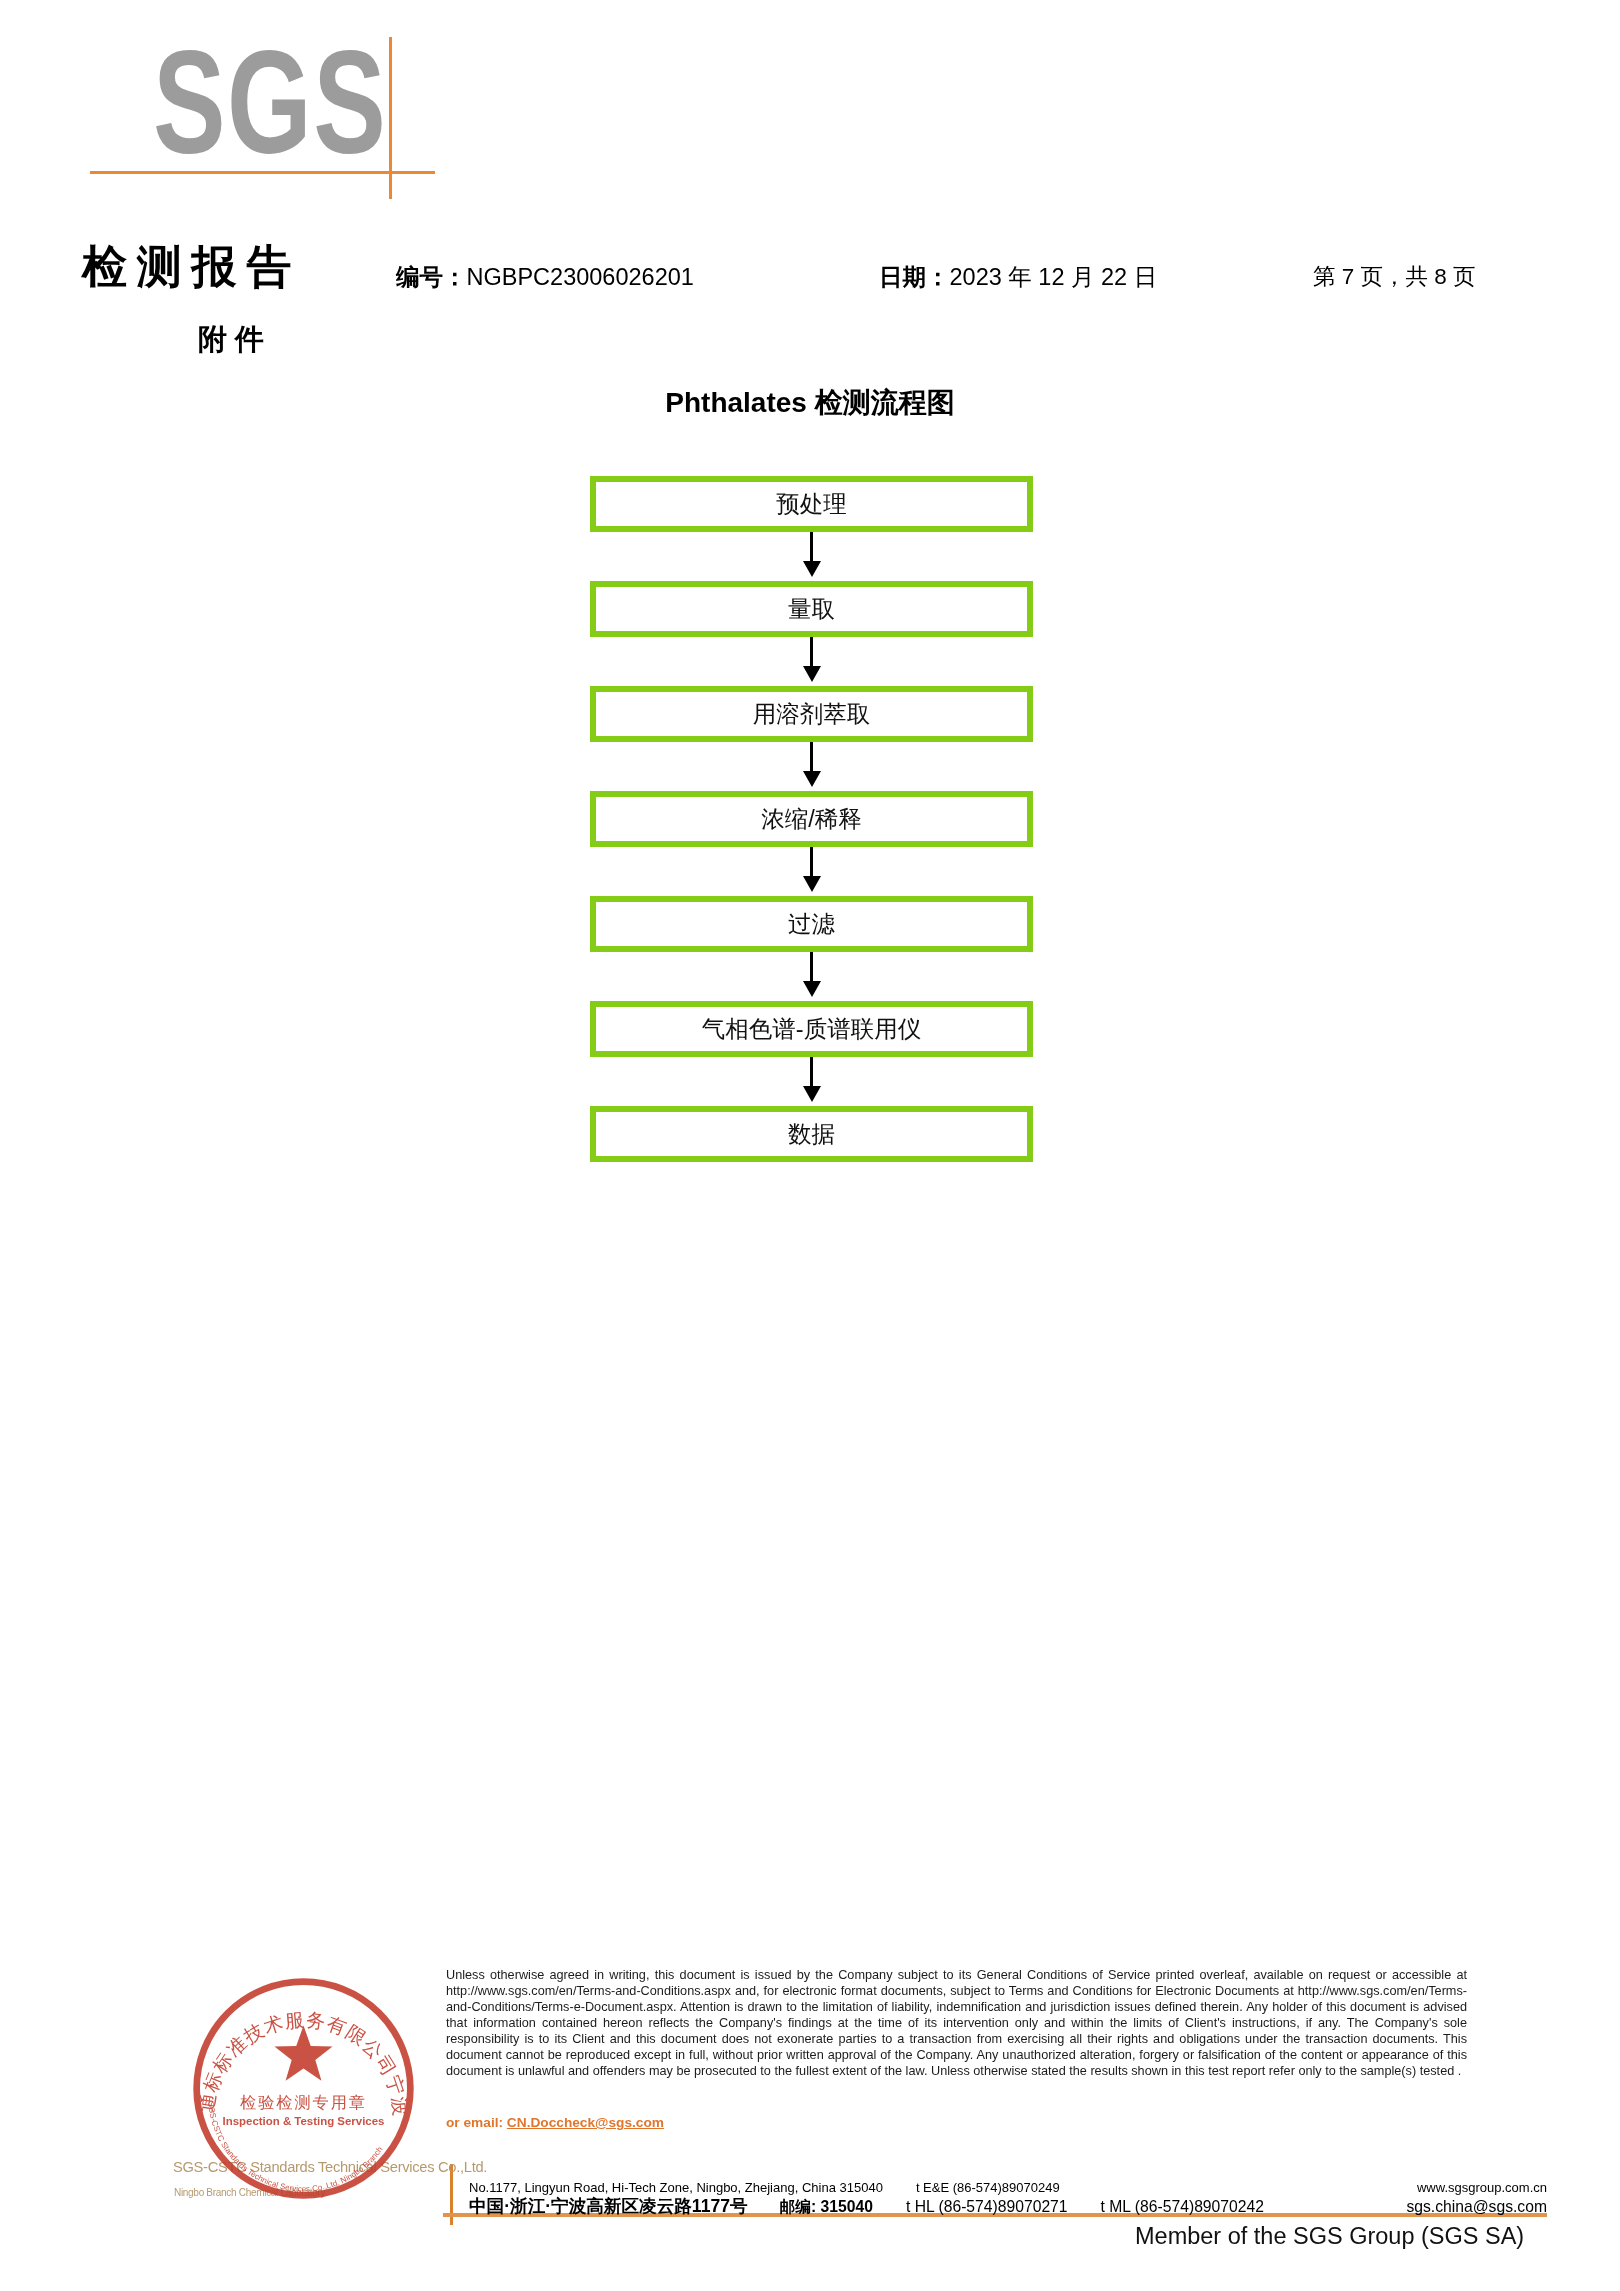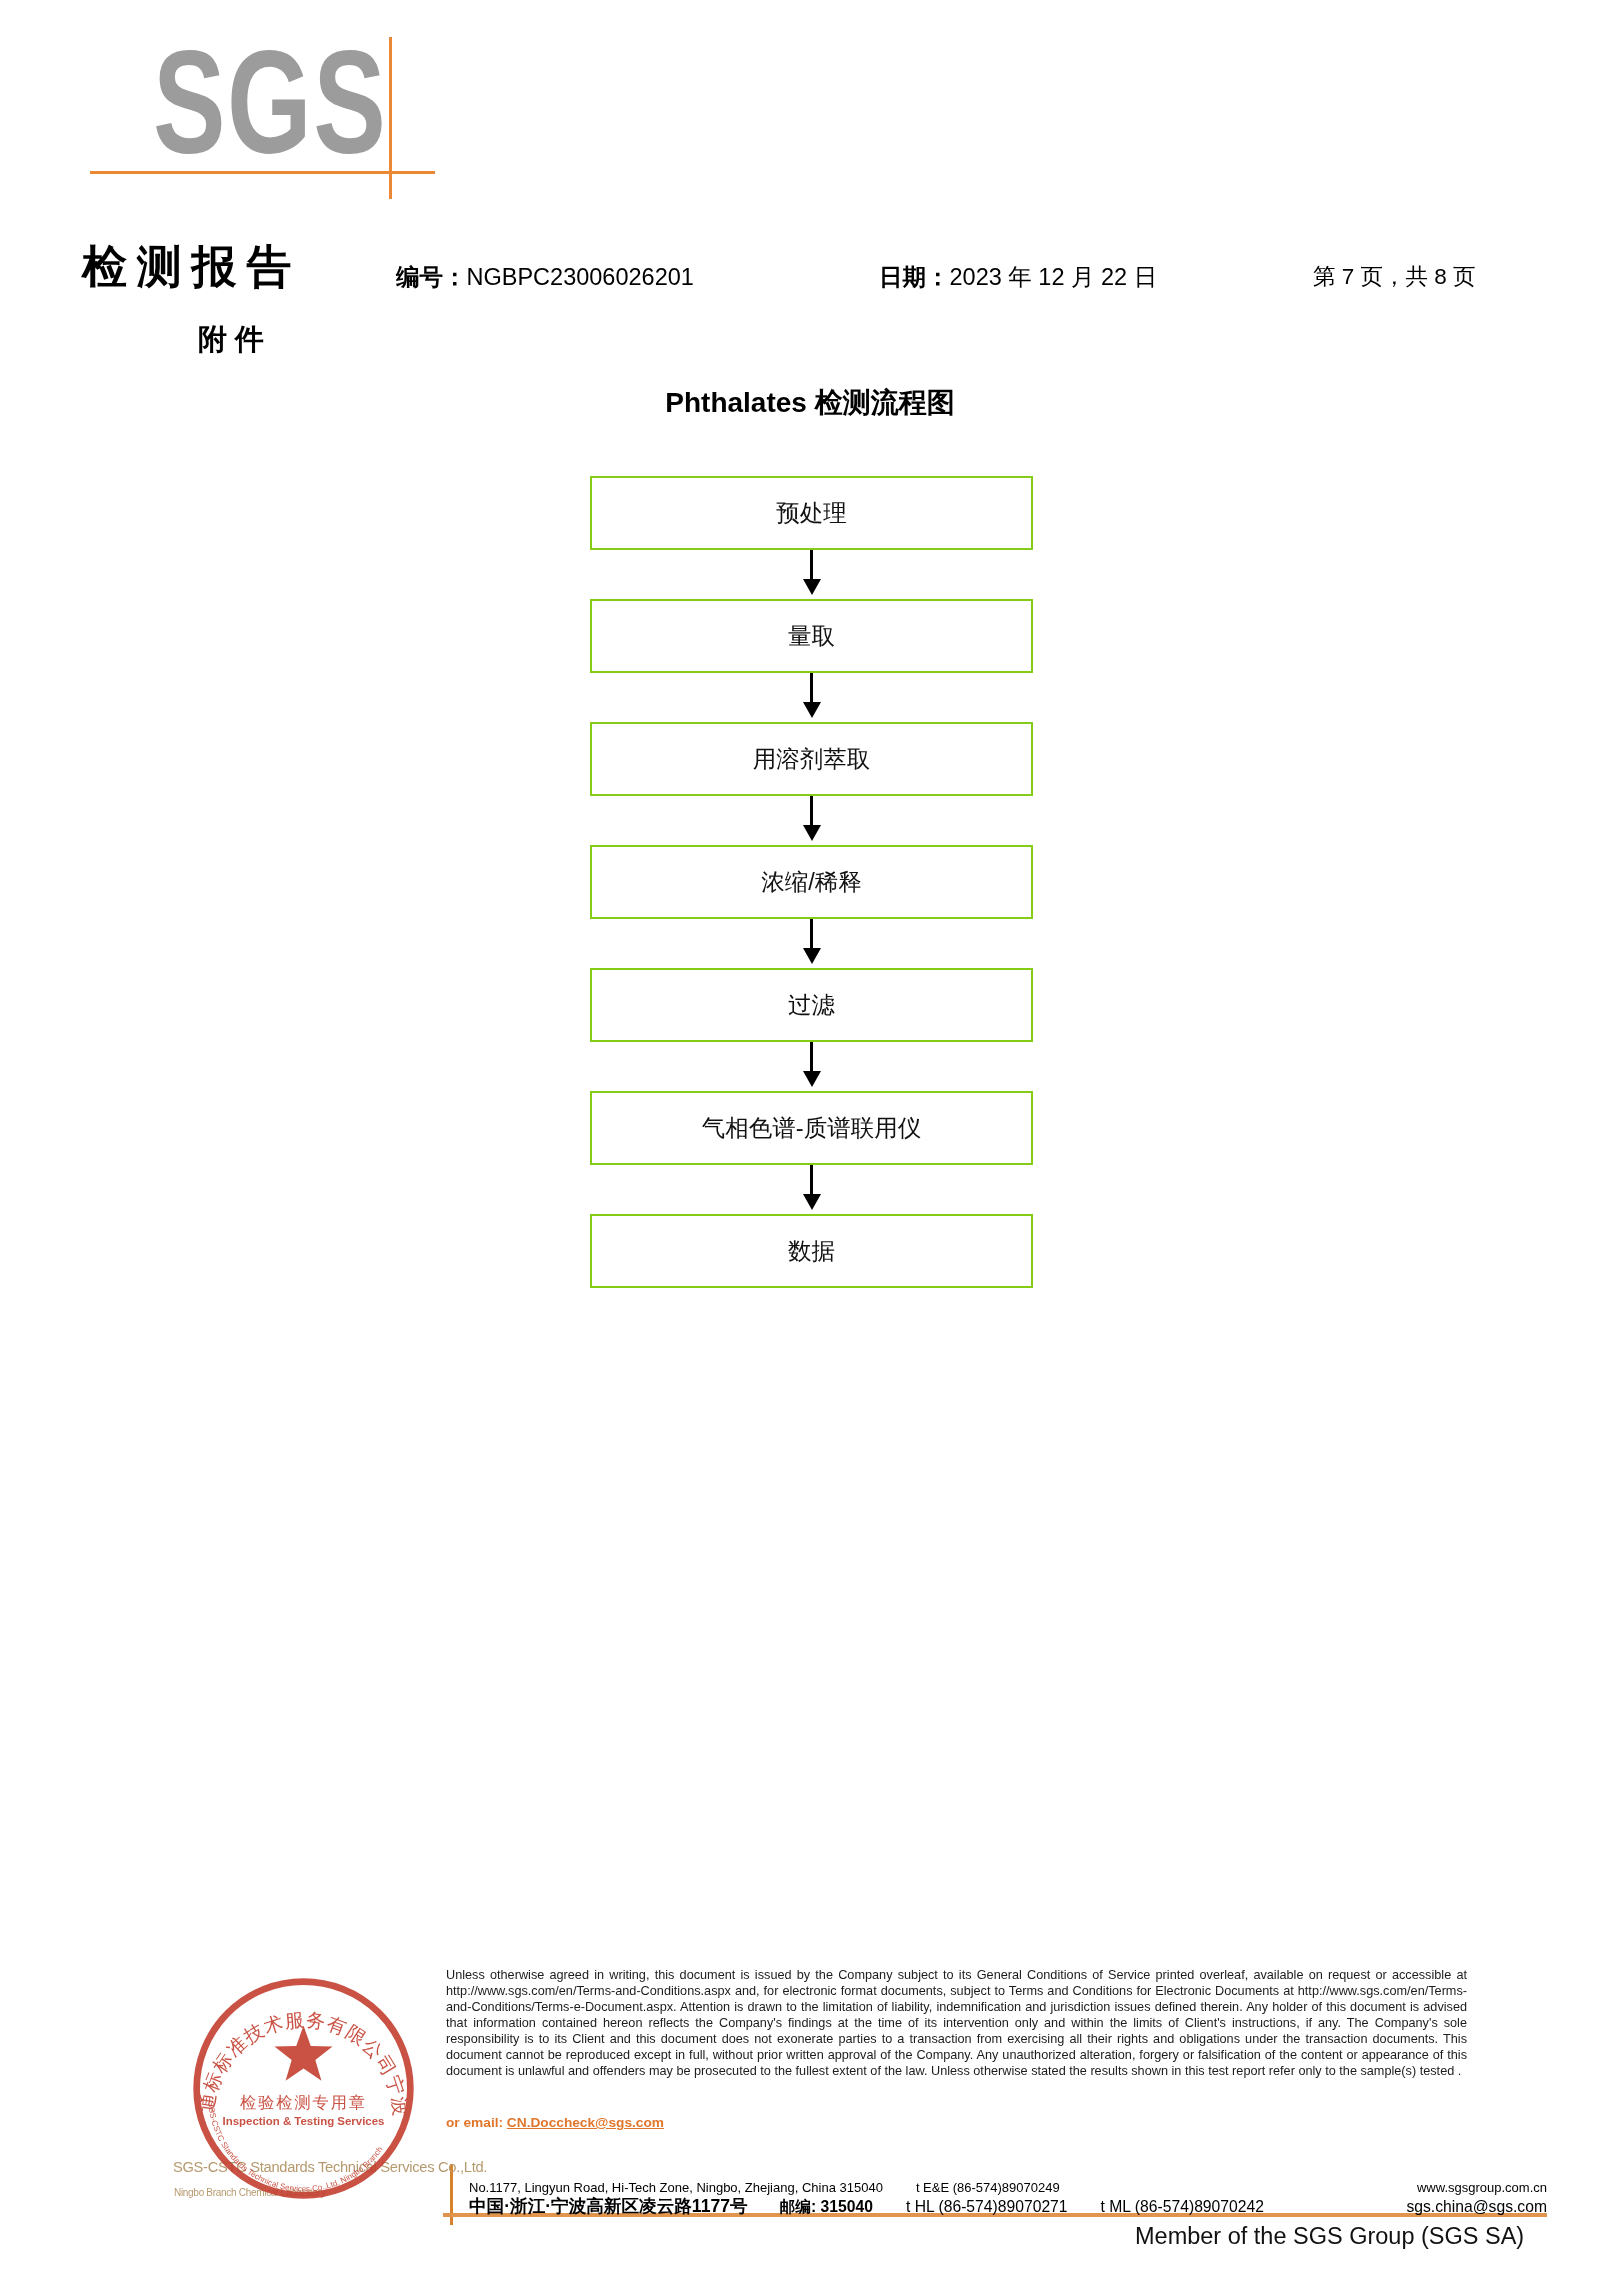--- a/index.html
+++ b/index.html
@@ -18,21 +18,21 @@
   .attachment{left:150px;top:320px;font-size:29px;font-weight:700;letter-spacing:7.8px;color:#000;margin-left:48px;}
   .hdr-row{top:261px;font-size:23.5px;color:#000;white-space:nowrap;}
   .hdr-row b{font-weight:700;}
   .hdr-no{left:396px;}
   .hdr-date{left:879px;}
   .hdr-page{left:1313px;font-size:22.5px;}
 
   
   .flow-title{left:0;top:384px;width:1620px;text-align:center;font-size:28px;font-weight:700;color:#000;}
   .flow{left:590px;top:476px;width:443px;}
-  .flow-box{box-sizing:border-box;width:443px;height:74px;border:2px solid #84cc16;
+  .flow-box{box-sizing:border-box;width:443px;height:56px;border:6px solid #84cc16;
             display:flex;align-items:center;justify-content:center;font-size:23.5px;color:#111;background:#fff;}
   .flow-arrow{height:49px;display:flex;flex-direction:column;align-items:center;justify-content:flex-start;}
   .flow-arrow .stem{width:2.9px;height:29px;background:#000;}
   .flow-arrow .head{width:0;height:0;border-left:9.8px solid transparent;border-right:9.8px solid transparent;
                     border-top:16.7px solid #000;}
 
   
   .disclaimer{left:446px;top:1967px;width:1021px;font-size:12.7px;line-height:16px;
               text-align:justify;color:#1c1c1c;}
   .disclaimer .url{}

